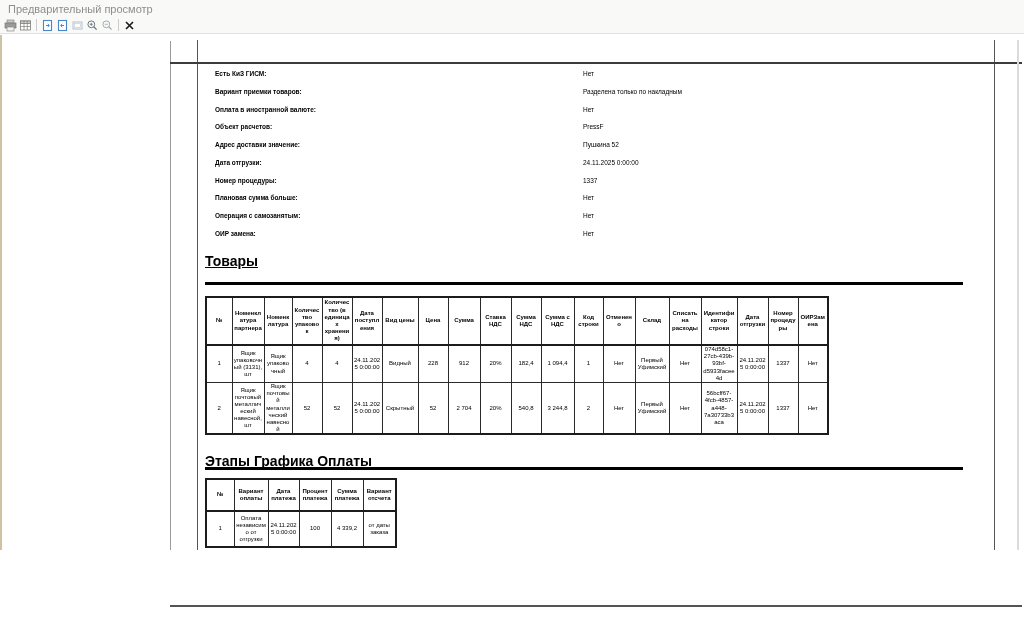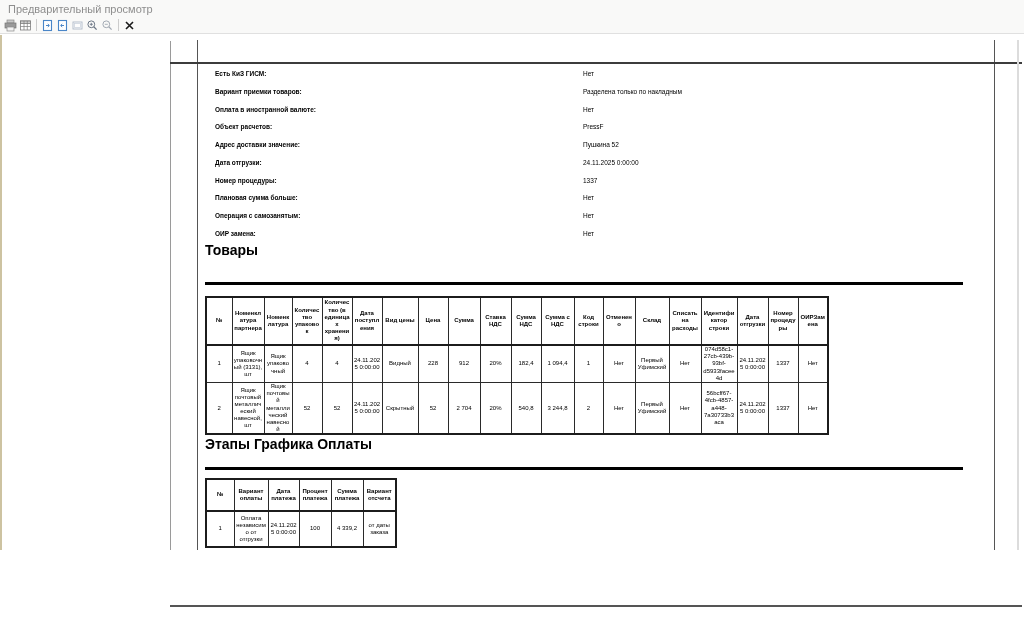--- a/index.html
+++ b/index.html
@@ -27,22 +27,22 @@
   .page-right   { position:absolute; left:1017px; top:5px; bottom:0; width:2px; background:#dcdcdc; }
 
   
   .fields { position:absolute; left:215px; top:32px; width:760px; }
   .field-row { position:relative; height:17.75px; }
   .flabel { position:absolute; left:0; top:3px; font-weight:bold; font-size:6.5px; color:#000; white-space:nowrap; }
   .fvalue { position:absolute; left:368px; top:3px; font-size:6.5px; color:#000; white-space:nowrap; }
 
   
   .section-title { position:absolute; left:205px; font-size:14px; font-weight:bold; color:#000; }
-  .t1 { top:207px; }
-  .t2 { top:401px;text-align:center; }
+  .t1 { top:218px;text-decoration:underline; }
+  .t2 { top:418px;text-align:center; }
   .section-rule { position:absolute; left:205px; width:758px; height:2px;
     border-top:2px solid #000; border-bottom:1px solid #000; }
   .r1 { top:247px; }
   .r2 { top:432px; }
 
   
   .doc-table { position:absolute; border-collapse:collapse; table-layout:fixed;
     border:2px solid #1c1c1c; background:#fff; }
   .doc-table th, .doc-table td { border:1px solid #2a2a2a; font-size:6px; line-height:1.2;
     text-align:center; vertical-align:middle; padding:0 1px; color:#000;

